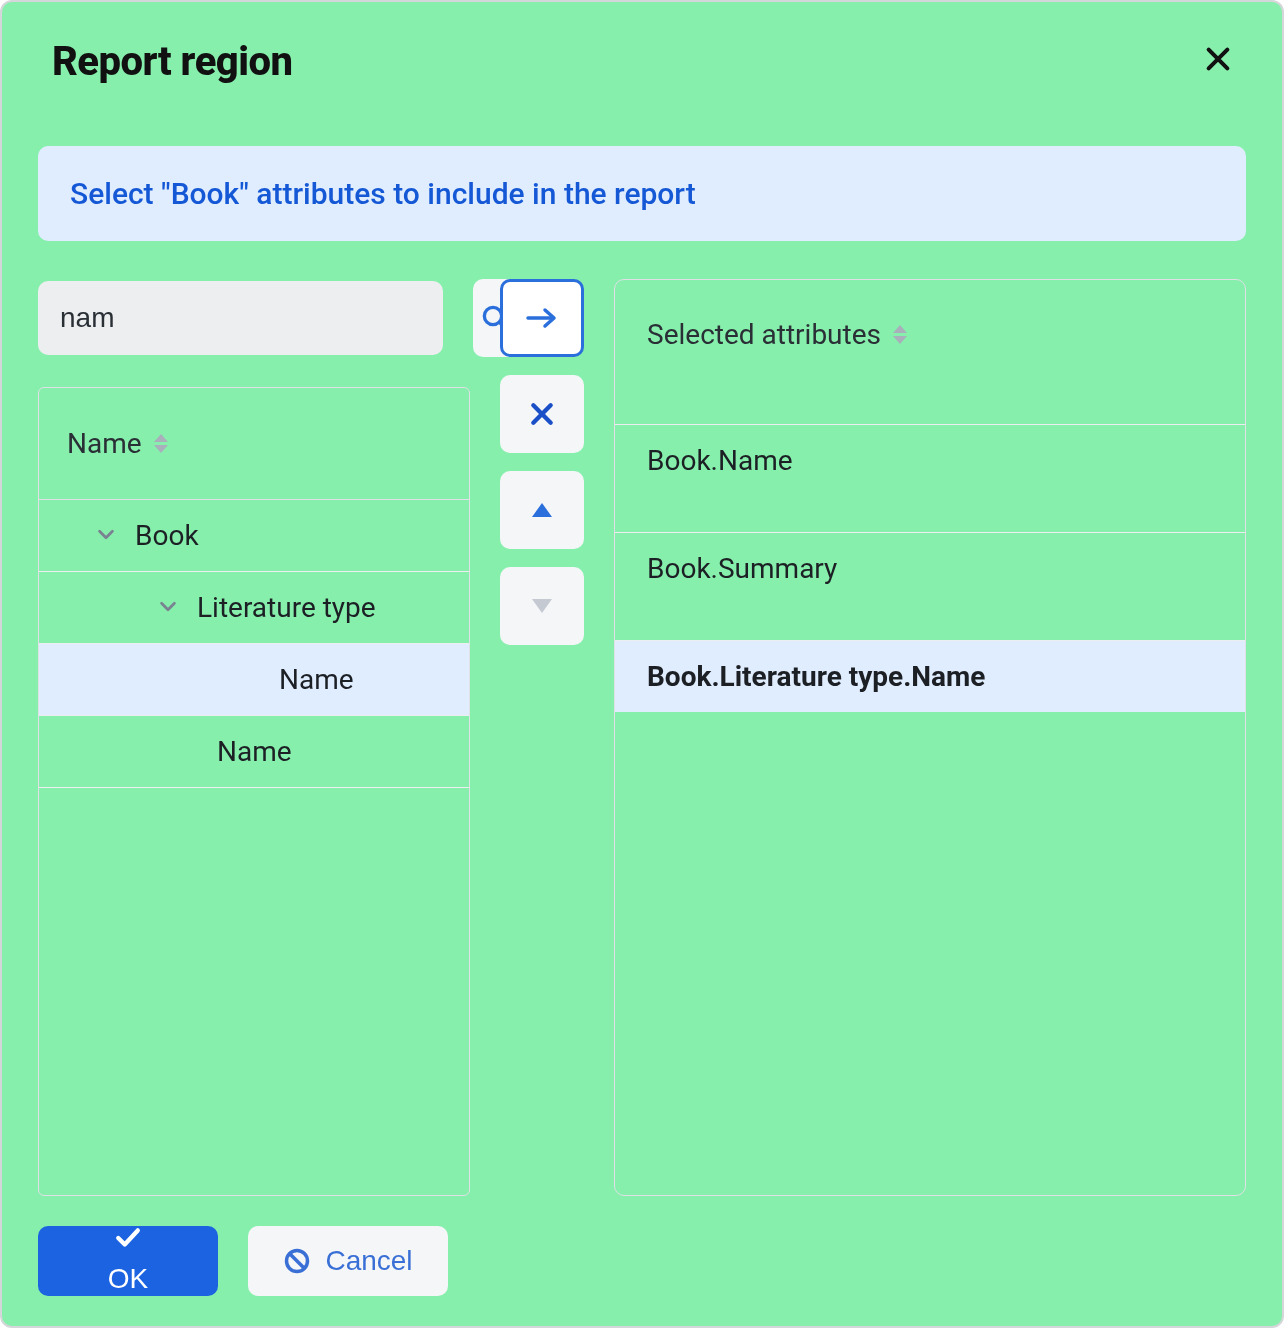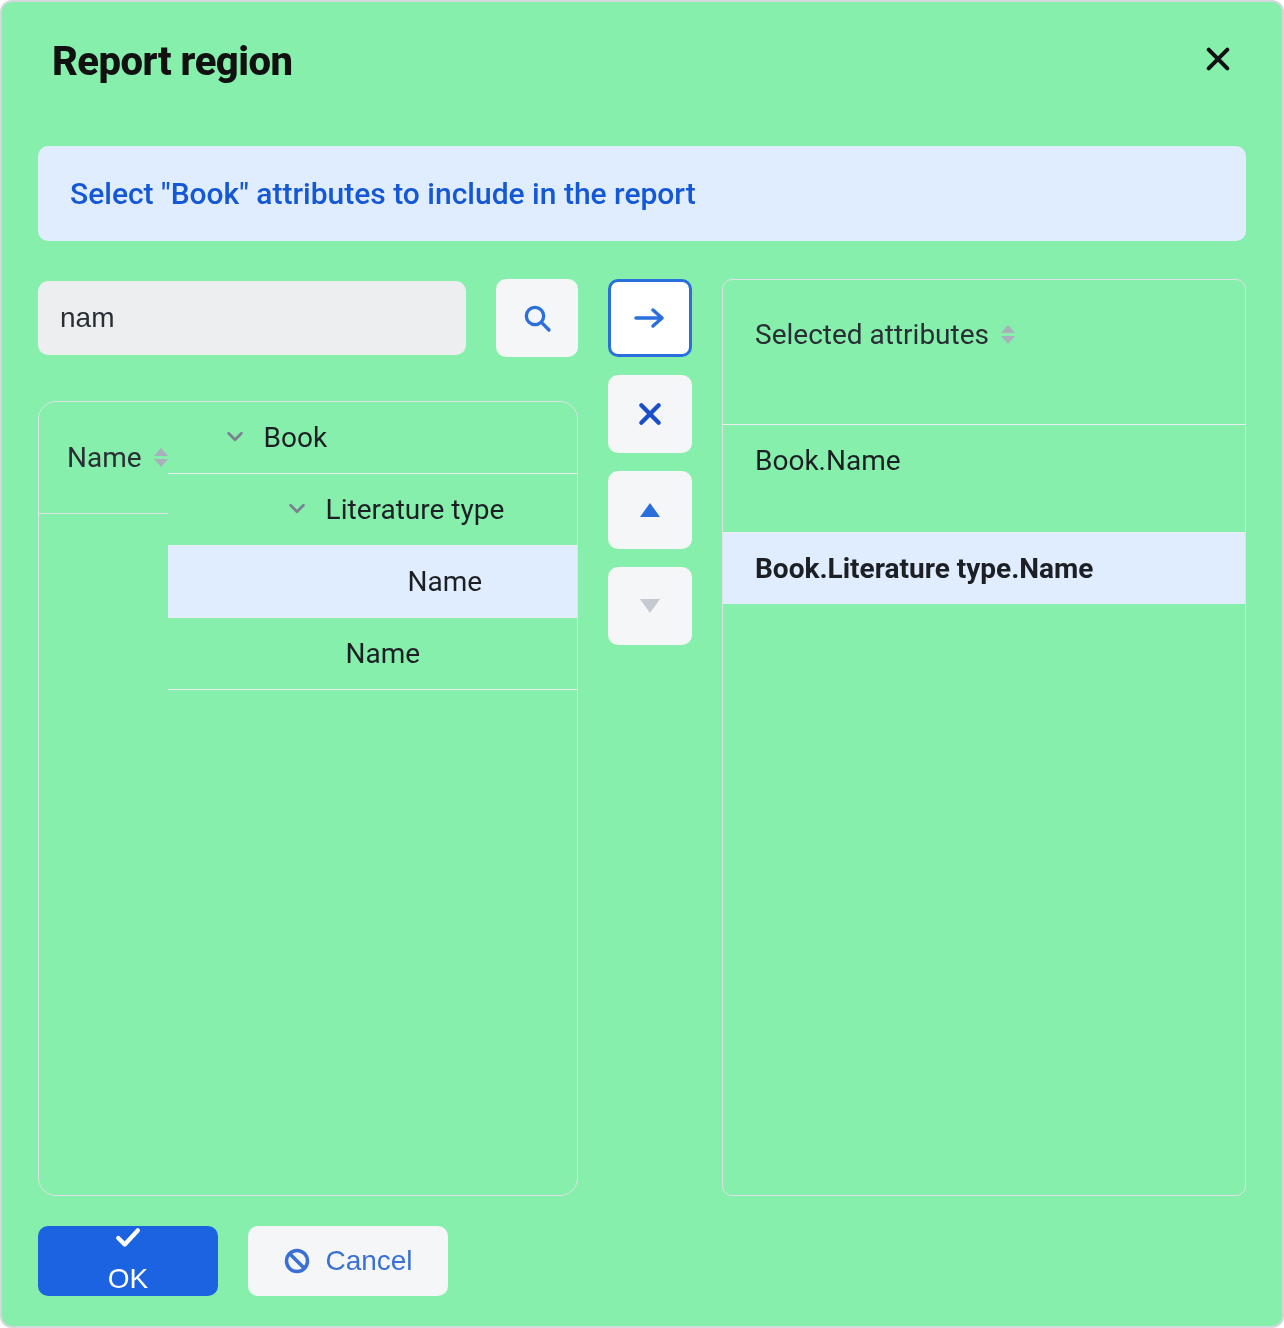--- a/index.html
+++ b/index.html
@@ -48,21 +48,21 @@
     font-weight: 500;
   }
   .body {
     display: flex;
     gap: 30px;
     padding: 38px 36px 0 36px;
     flex: 1;
     min-height: 0;
   }
   .left-col {
-    width: 540px;
+    width: 432px;
     display: flex;
     flex-direction: column;
   }
   .search-row {
     display: flex;
     gap: 30px;
     align-items: center;
   }
   .search-input {
     flex: 1;
@@ -80,26 +80,26 @@
     background: #f5f6f8;
     border: none;
     border-radius: 10px;
     display: flex;
     align-items: center;
     justify-content: center;
     cursor: pointer;
   }
   .icon-btn svg { display: block; }
   .tree-panel {
-    margin-top: 44px;
+    margin-top: 30px;
     border: 1.5px solid #dfe1e6;
-    border-radius: 18px;
-    flex: 1;
-    display: flex;
-    flex-direction: row;
+    border-radius: 6px;
+    flex: 1;
+    display: flex;
+    flex-direction: column;
     overflow: hidden;
   }
   .tree-header {
     height: 112px;
     display: flex;
     align-items: center;
     padding-left: 28px;
     border-bottom: 1.5px solid #dfe1e6;
     font-size: 28px;
     color: #2a2f36;
@@ -329,20 +329,23 @@
         <span>Selected attributes</span>
         <span class="sort-icon">
           <span class="tri u"></span>
             <span class="tri d"></span>
         </span>
       </div>
       <div class="selected-list">
         <div class="selected-item">
           <span>Book.Name</span>
         </div>
+        <div class="selected-item">
+          <span>Book.Summary</span>
+        </div>
         <div class="selected-item selected">
           <span>Book.Literature type.Name</span>
         </div>
       </div>
     </div>
 
   </div>
 
   <div class="footer">
     <button class="btn ok">

